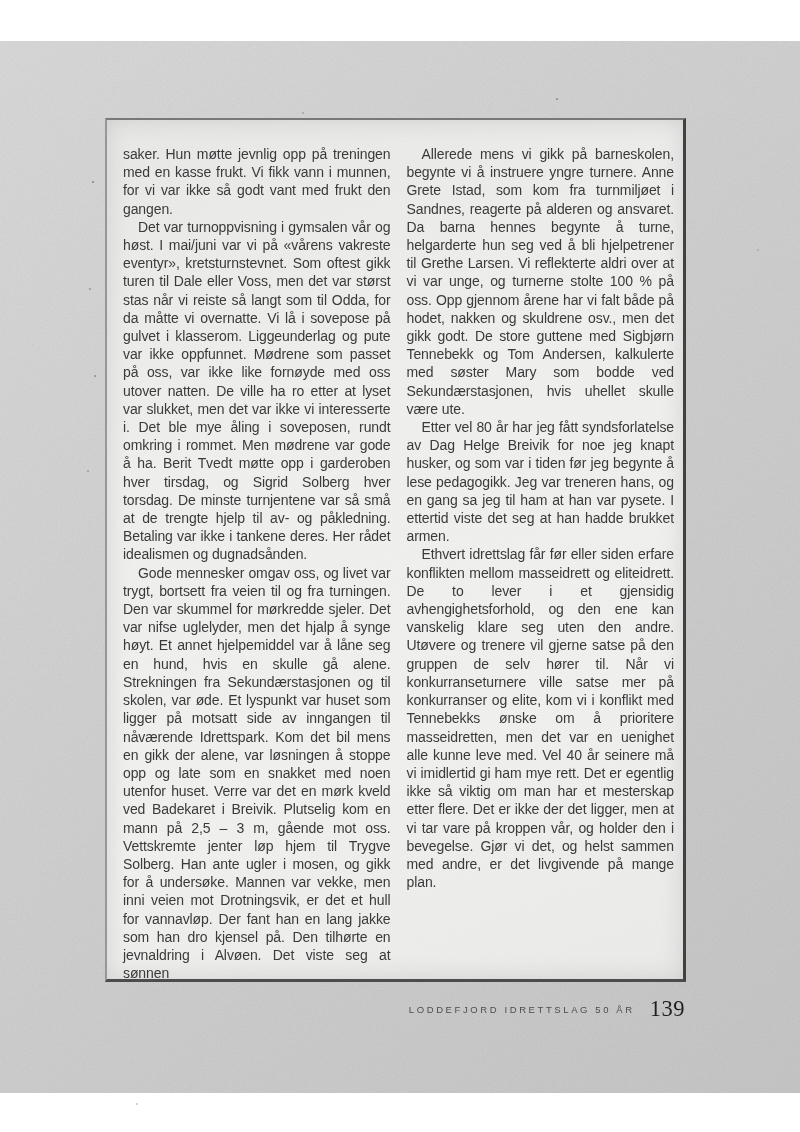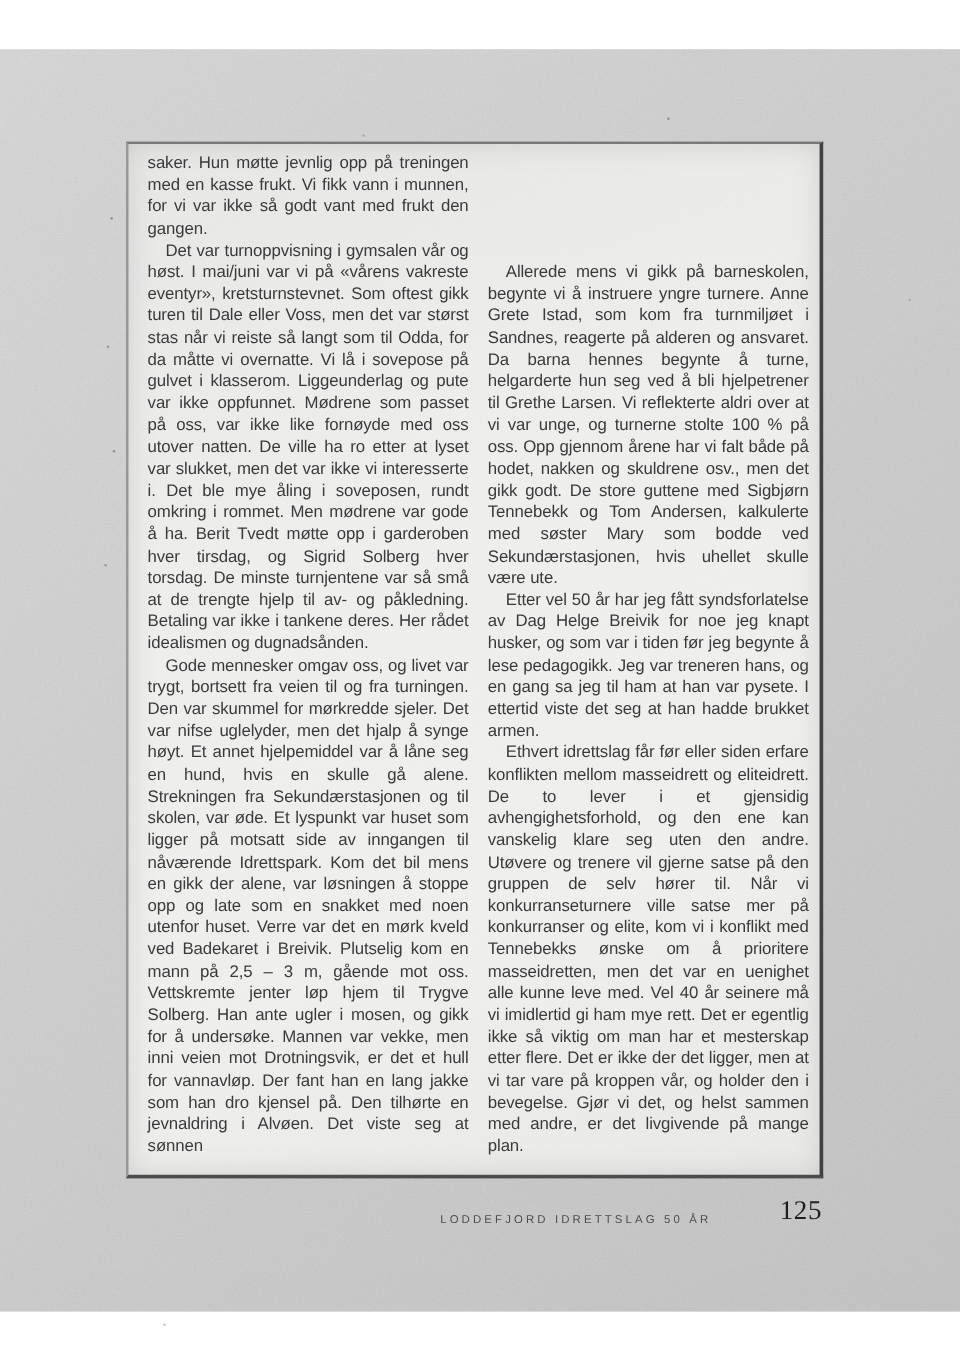--- a/index.html
+++ b/index.html
@@ -66,22 +66,21 @@
   .sheet > svg.grain {
     position: absolute;
     inset: 0;
     display: block;
     pointer-events: none;
   }
   .columns {
     position: relative;
     display: flex;
     gap: 16px;
-    padding: 6px 9px 0 16px;
-    align-items: flex-end;
+    padding: 25px 9px 0 16px;
   }
   .col {
     flex: 1 1 0;
     min-width: 0;
   }
   .col p {
     margin: 0;
     font-size: 14px;
     line-height: 18.2px;
     letter-spacing: -0.1px;
@@ -95,22 +94,21 @@
     text-indent: 0;
   }
   
   .footer {
     position: absolute;
     left: 105px;
     top: 996px;
     width: 580px;
     display: flex;
     justify-content: flex-end;
-    align-items: flex-end;
-    gap: 42px;
+    align-items: center;
   }
   .running-title {
     font-size: 9.5px;
     letter-spacing: 2.6px;
     color: #4d4d4d;
     white-space: nowrap;
   }
   .page-number {
     font-family: "Liberation Serif", "DejaVu Serif", serif;
     font-size: 22.5px;
@@ -145,25 +143,25 @@
     </svg>
 
     <div class="columns">
       <div class="col">
         <p class="cont">saker. Hun møtte jevnlig opp på treningen med en kasse frukt. Vi fikk vann i munnen, for vi var ikke så godt vant med frukt den gangen.</p>
         <p>Det var turnoppvisning i gymsalen vår og høst. I mai/juni var vi på «vårens vakreste eventyr», kretsturnstevnet. Som oftest gikk turen til Dale eller Voss, men det var størst stas når vi reiste så langt som til Odda, for da måtte vi overnatte. Vi lå i sovepose på gulvet i klasserom. Liggeunderlag og pute var ikke oppfunnet. Mødrene som passet på oss, var ikke like fornøyde med oss utover natten. De ville ha ro etter at lyset var slukket, men det var ikke vi interesserte i. Det ble mye åling i soveposen, rundt omkring i rommet. Men mødrene var gode å ha. Berit Tvedt møtte opp i garderoben hver tirsdag, og Sigrid Solberg hver torsdag. De minste turnjentene var så små at de trengte hjelp til av- og påkledning. Betaling var ikke i tankene deres. Her rådet idealismen og dugnadsånden.</p>
         <p>Gode mennesker omgav oss, og livet var trygt, bortsett fra veien til og fra turningen. Den var skummel for mørkredde sjeler. Det var nifse uglelyder, men det hjalp å synge høyt. Et annet hjelpemiddel var å låne seg en hund, hvis en skulle gå alene. Strekningen fra Sekundærstasjonen og til skolen, var øde. Et lyspunkt var huset som ligger på motsatt side av inngangen til nåværende Idrettspark. Kom det bil mens en gikk der alene, var løsningen å stoppe opp og late som en snakket med noen utenfor huset. Verre var det en mørk kveld ved Badekaret i Breivik. Plutselig kom en mann på 2,5 – 3 m, gående mot oss. Vettskremte jenter løp hjem til Trygve Solberg. Han ante ugler i mosen, og gikk for å undersøke. Mannen var vekke, men inni veien mot Drotningsvik, er det et hull for vannavløp. Der fant han en lang jakke som han dro kjensel på. Den tilhørte en jevnaldring i Alvøen. Det viste seg at sønnen</p>
       </div>
       <div class="col">
         <p>Allerede mens vi gikk på barneskolen, begynte vi å instruere yngre turnere. Anne Grete Istad, som kom fra turnmiljøet i Sandnes, reagerte på alderen og ansvaret. Da barna hennes begynte å turne, helgarderte hun seg ved å bli hjelpetrener til Grethe Larsen. Vi reflekterte aldri over at vi var unge, og turnerne stolte 100 % på oss. Opp gjennom årene har vi falt både på hodet, nakken og skuldrene osv., men det gikk godt. De store guttene med Sigbjørn Tennebekk og Tom Andersen, kalkulerte med søster Mary som bodde ved Sekundærstasjonen, hvis uhellet skulle være ute.</p>
-        <p>Etter vel 50 år har jeg fått syndsforlatelse av Dag Helge Breivik for noe jeg knapt husker, og som var i tiden før jeg begynte å lese pedagogikk. Jeg var treneren hans, og en gang sa jeg til ham at han var pysete. I ettertid viste det seg at han hadde brukket armen.</p>
+        <p>Etter vel 80 år har jeg fått syndsforlatelse av Dag Helge Breivik for noe jeg knapt husker, og som var i tiden før jeg begynte å lese pedagogikk. Jeg var treneren hans, og en gang sa jeg til ham at han var pysete. I ettertid viste det seg at han hadde brukket armen.</p>
         <p>Ethvert idrettslag får før eller siden erfare konflikten mellom masseidrett og eliteidrett. De to lever i et gjensidig avhengighetsforhold, og den ene kan vanskelig klare seg uten den andre. Utøvere og trenere vil gjerne satse på den gruppen de selv hører til. Når vi konkurranseturnere ville satse mer på konkurranser og elite, kom vi i konflikt med Tennebekks ønske om å prioritere masseidretten, men det var en uenighet alle kunne leve med. Vel 40 år seinere må vi imidlertid gi ham mye rett. Det er egentlig ikke så viktig om man har et mesterskap etter flere. Det er ikke der det ligger, men at vi tar vare på kroppen vår, og holder den i bevegelse. Gjør vi det, og helst sammen med andre, er det livgivende på mange plan.</p>
 
       </div>
     </div>
   </div>
 
   <div class="footer">
     <span class="running-title">LODDEFJORD IDRETTSLAG 50 ÅR</span>
-    <span class="page-number">125</span>
+    <span class="page-number">139</span>
   </div>
 
 </div>
 
 </body></html>

